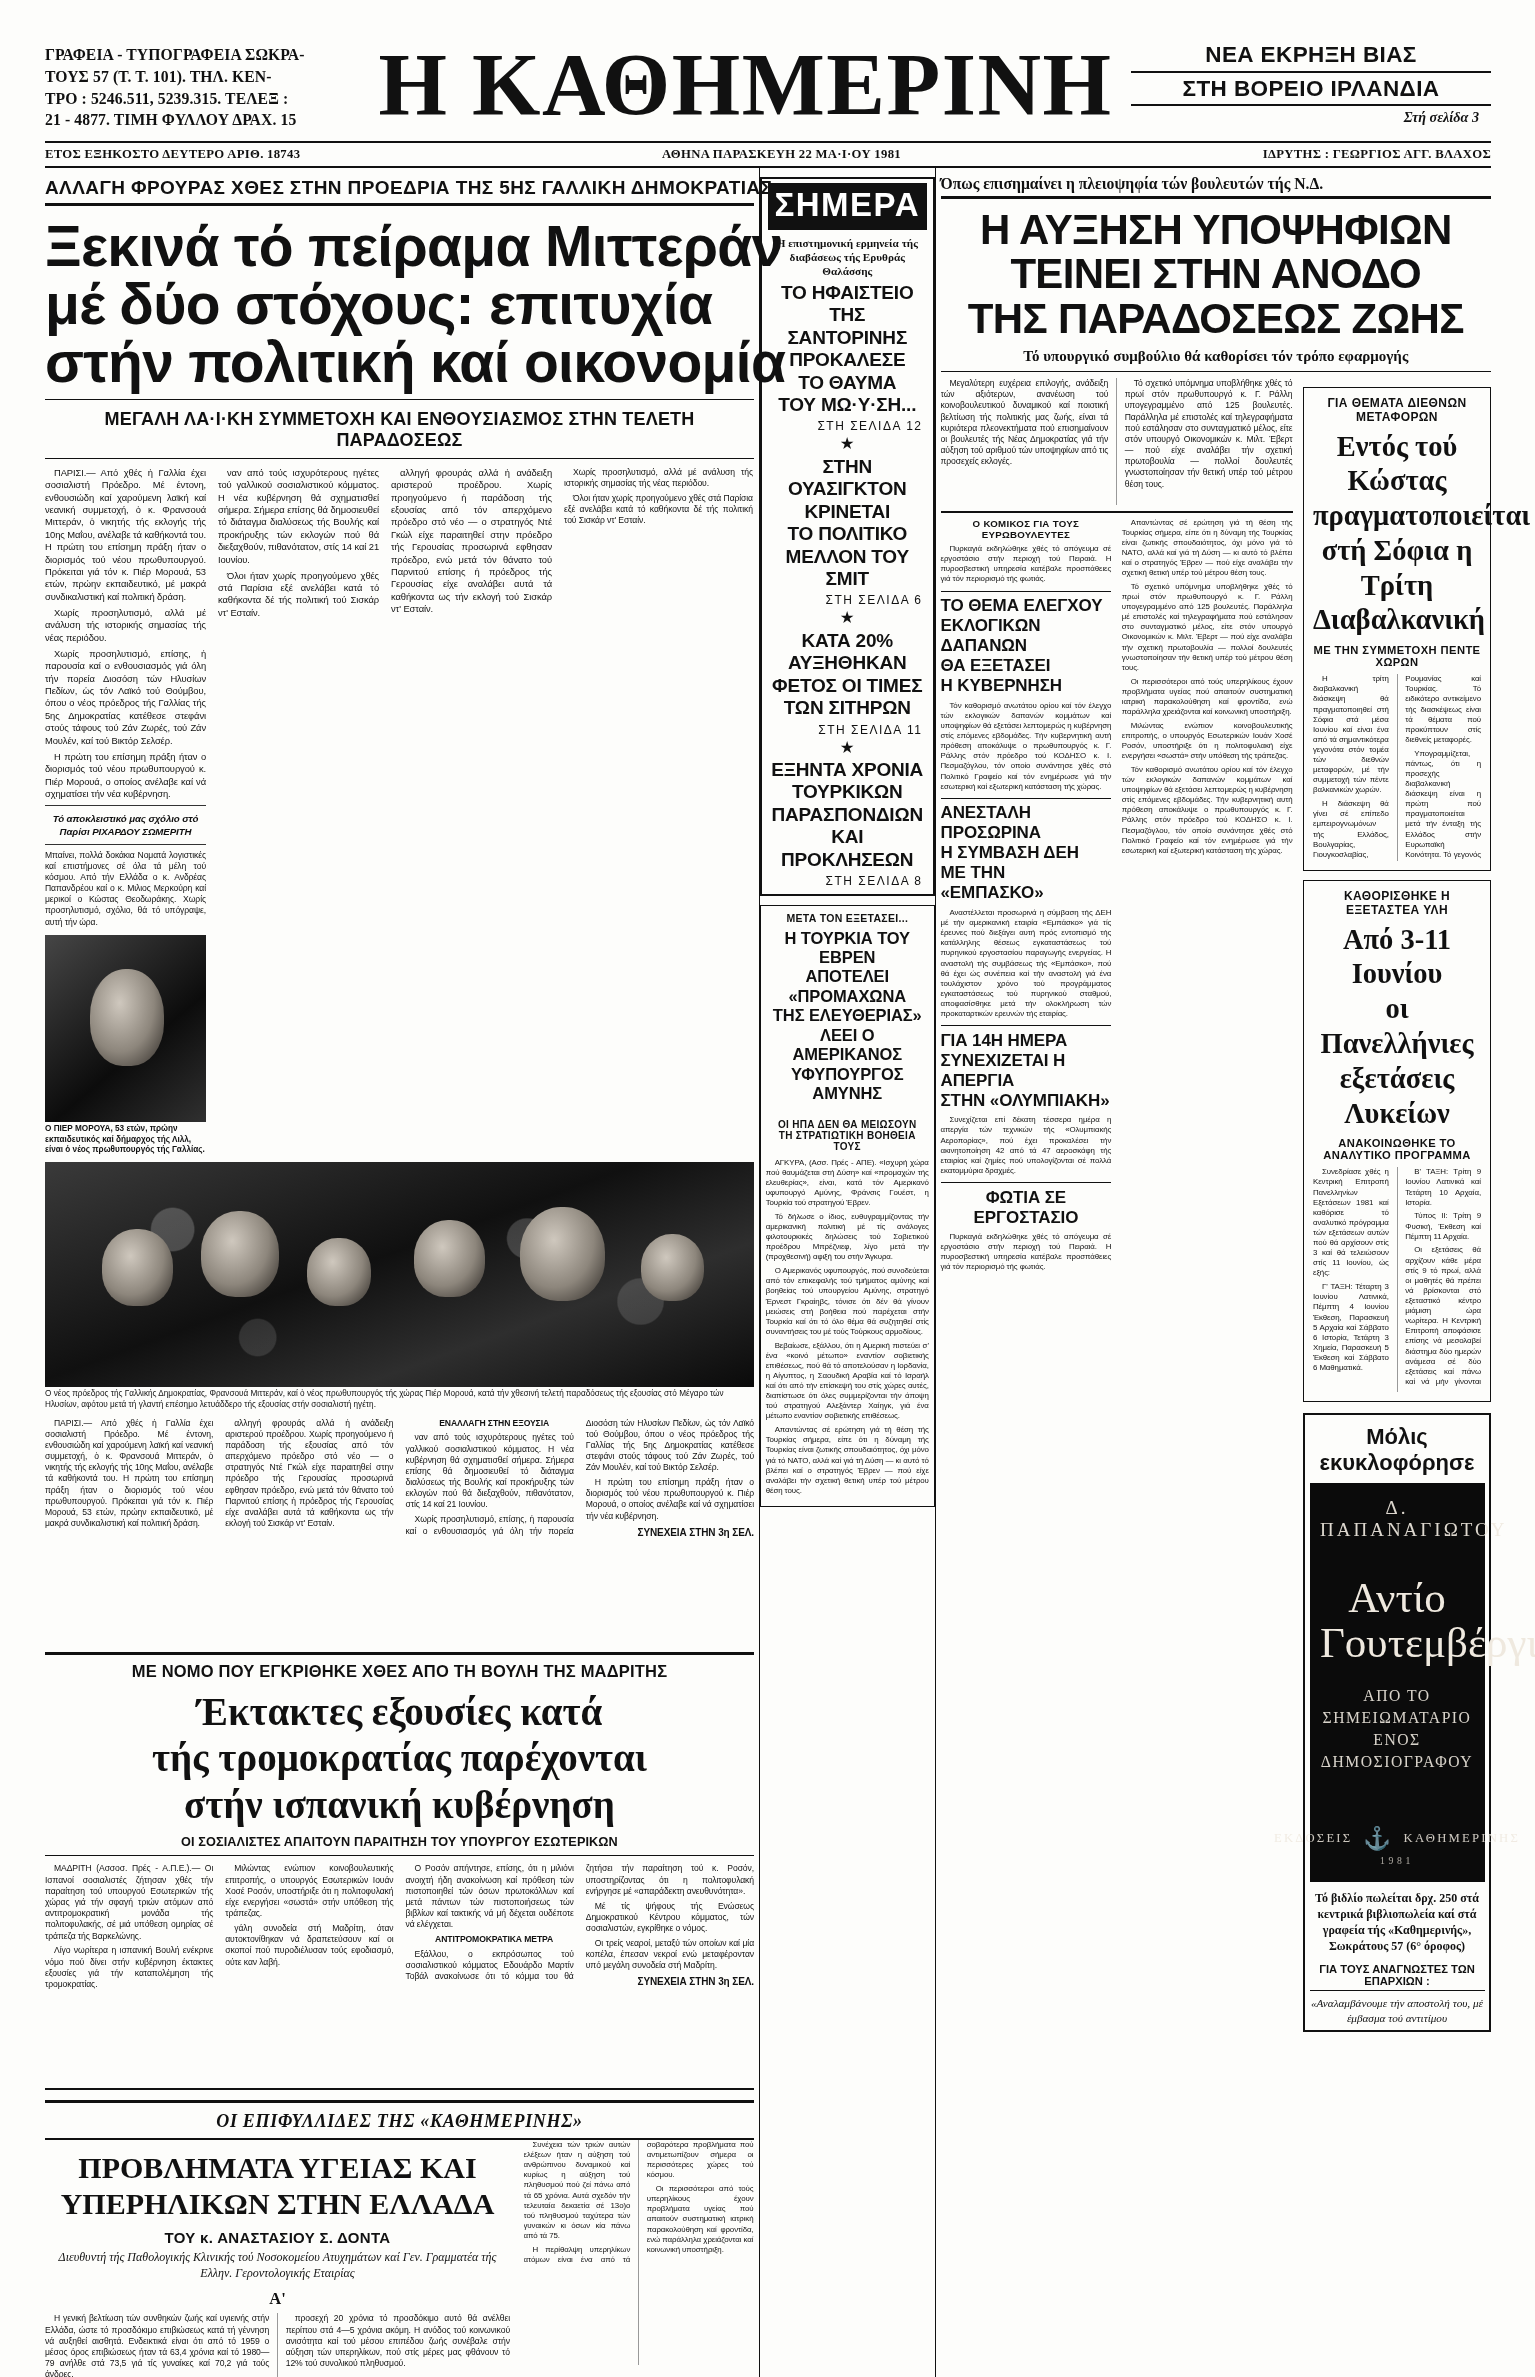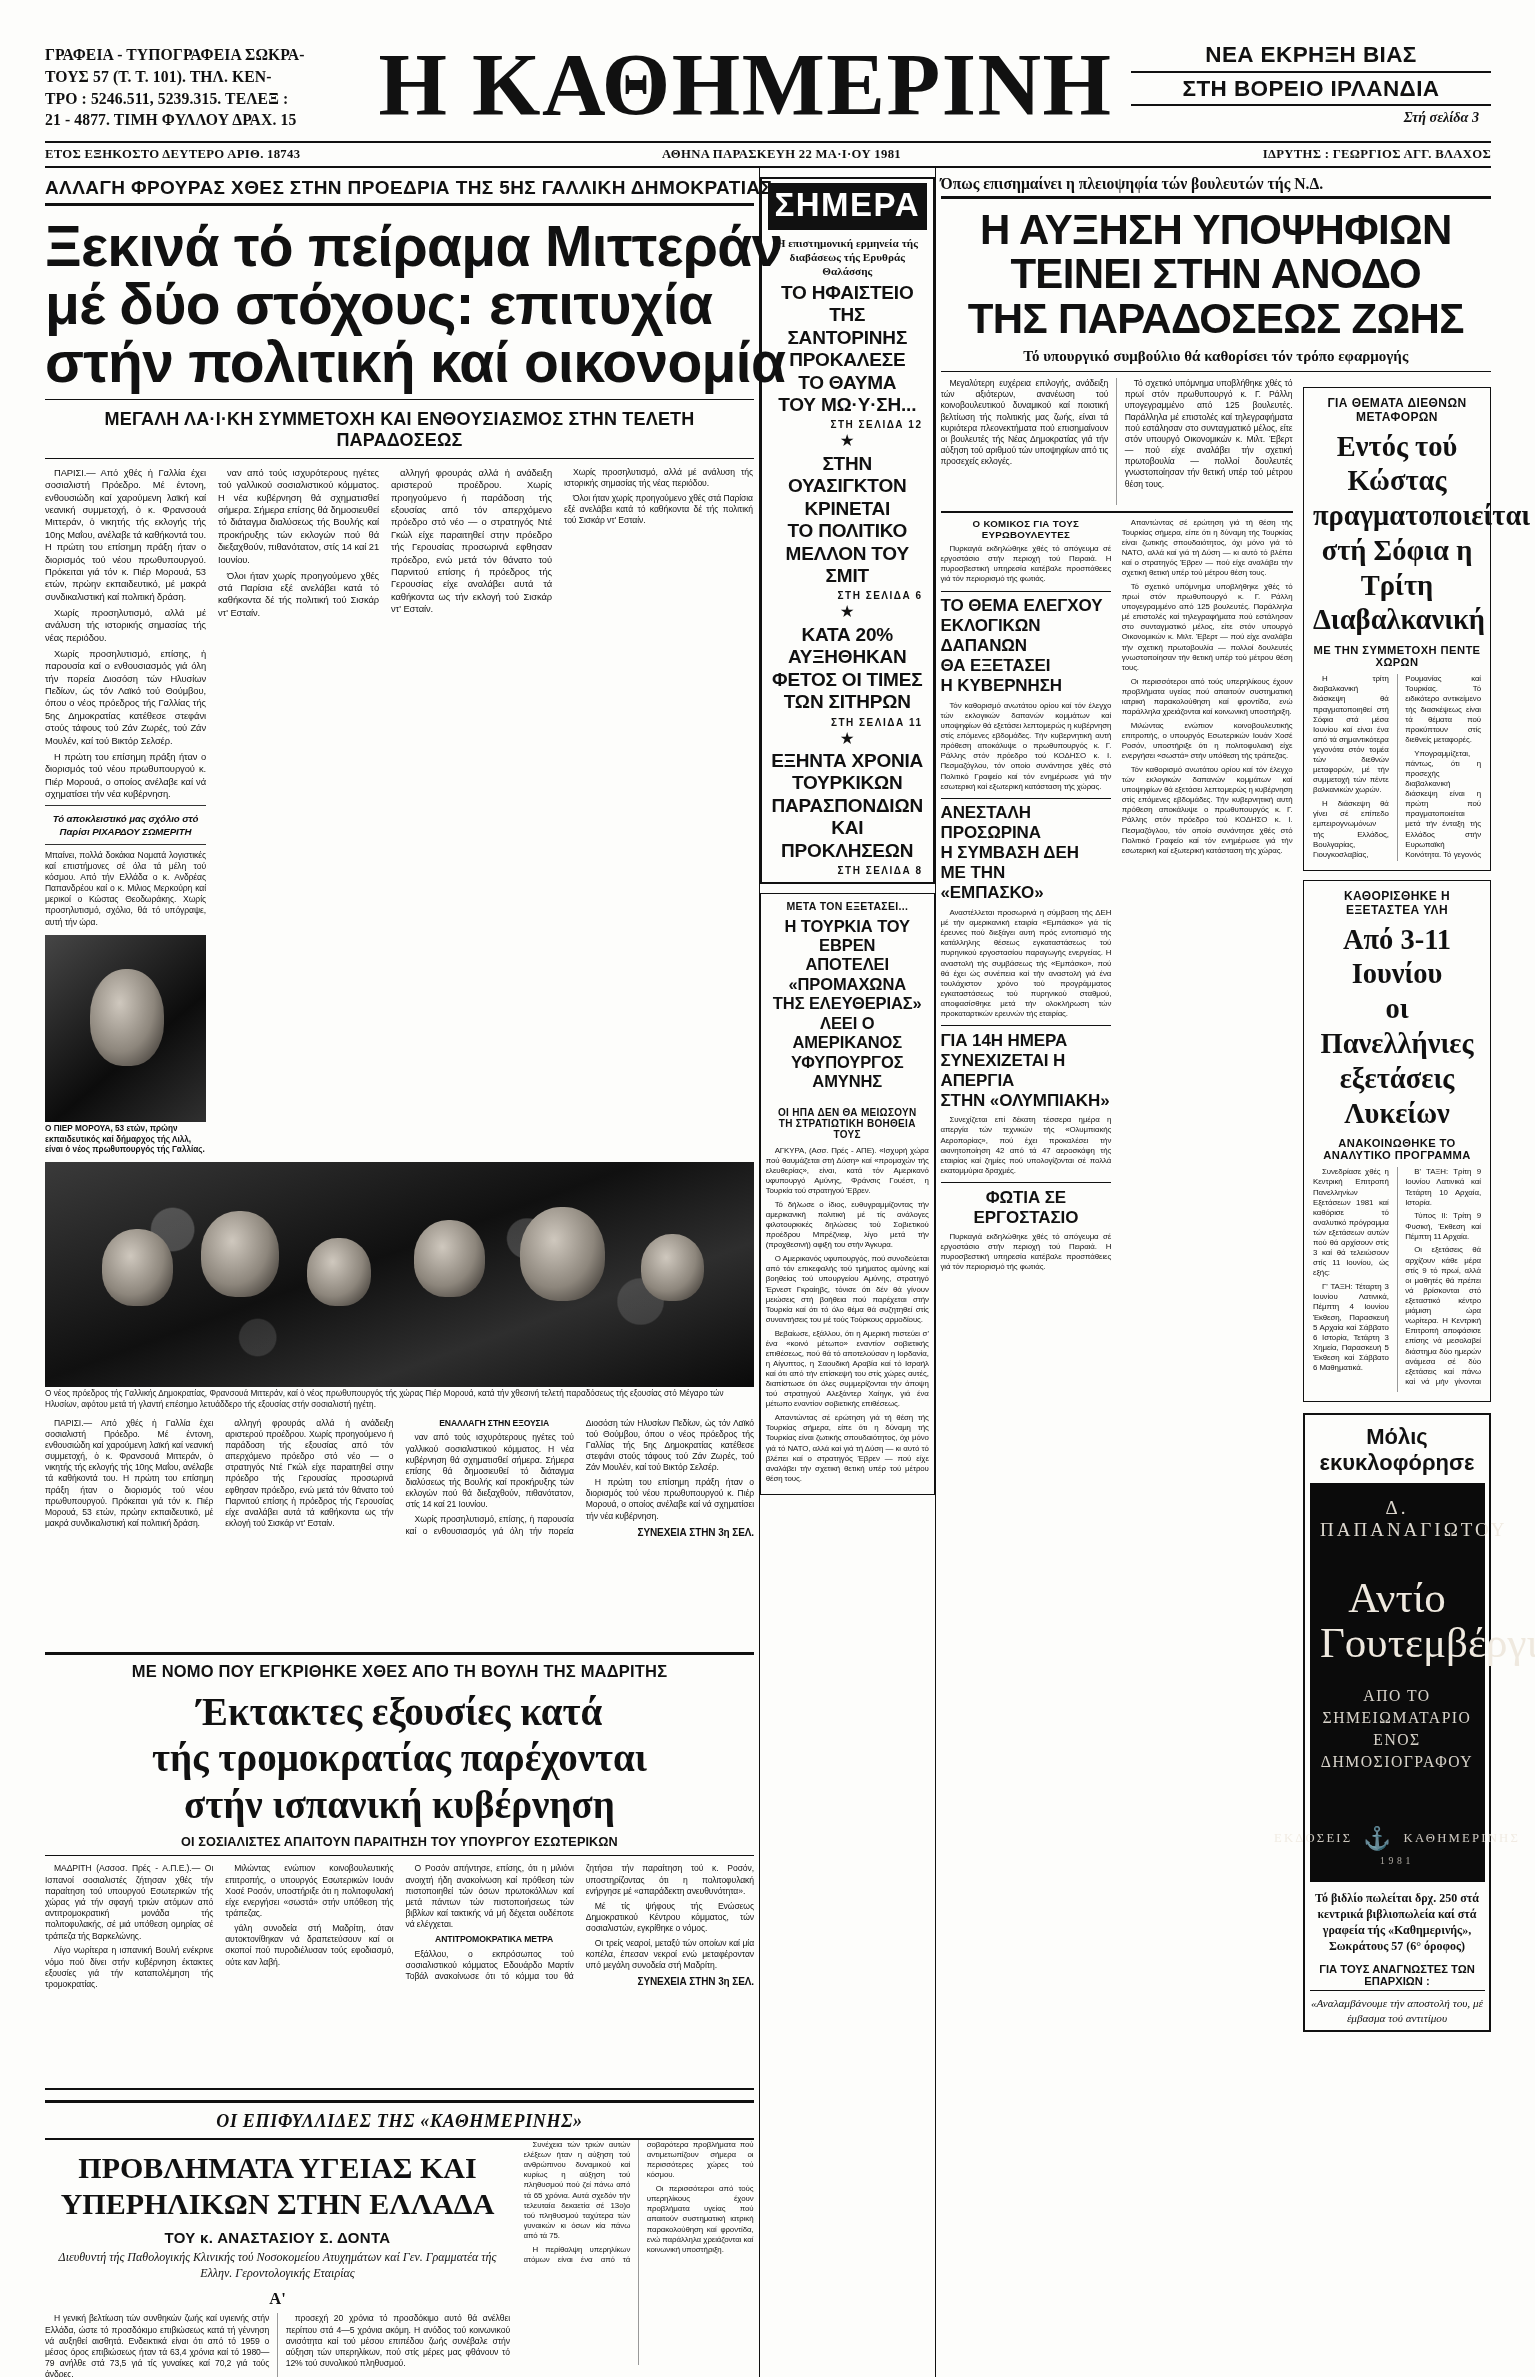--- a/index.html
+++ b/index.html
@@ -83,21 +83,21 @@
       linear-gradient(140deg,#464646,#0c0c0c 60%,#303030);}
   .caption{font-family:"Liberation Sans",sans-serif;font-size:8.2px;line-height:1.28;padding-top:2.2px;}
   .capbold{font-weight:700;}
 
   
   .simera{border:2.2px double #111;padding:4.5px 6px;margin-top:9px;}
   .simera-title{background:#111;color:#fff;text-align:center;
     font-family:"Liberation Sans",sans-serif;font-weight:700;font-size:33px;letter-spacing:1.5px;padding:3px 0 5.2px 0;}
   .simera-lead{font-family:"Liberation Serif",serif;font-weight:700;font-size:11.2px;text-align:center;line-height:1.25;padding:6px 1.5px 4.5px 1.5px;}
   .simera-head{font-family:"Liberation Sans",sans-serif;font-weight:700;font-size:19px;line-height:1.18;text-align:center;letter-spacing:-0.2px;}
-  .simera-page{font-family:"Liberation Sans",sans-serif;font-weight:700;font-size:10px;letter-spacing:1.5px;text-align:right;padding:3px 4.5px 1.5px 0;}
+  .simera-page{font-family:"Liberation Sans",sans-serif;font-weight:400;font-size:12px;letter-spacing:1.5px;text-align:right;padding:3px 4.5px 1.5px 0;}
   .star{text-align:center;font-size:16.5px;line-height:1;padding:1.5px 0 3px 0;}
 
   
   .rk{font-family:"Liberation Serif",serif;font-weight:700;font-size:15.7px;border-bottom:3px solid #111;padding-bottom:3px;margin-top:7.5px;white-space:nowrap;}
   .rh{font-family:"Liberation Sans",sans-serif;font-weight:700;font-size:42px;line-height:1.05;letter-spacing:-0.7px;margin:9px 0 7.5px 0;text-align:center;}
   .rsub{font-family:"Liberation Serif",serif;font-weight:700;font-size:15px;text-align:center;border-bottom:1.5px solid #111;padding-bottom:6px;margin-bottom:6px;}
 
   
   .boxhead{border:1.5px solid #111;padding:7.5px 9px 9px 9px;margin-top:9px;}
   .boxhead .eyebrow{font-family:"Liberation Sans",sans-serif;font-weight:700;font-size:12px;text-align:center;letter-spacing:0.4px;}

